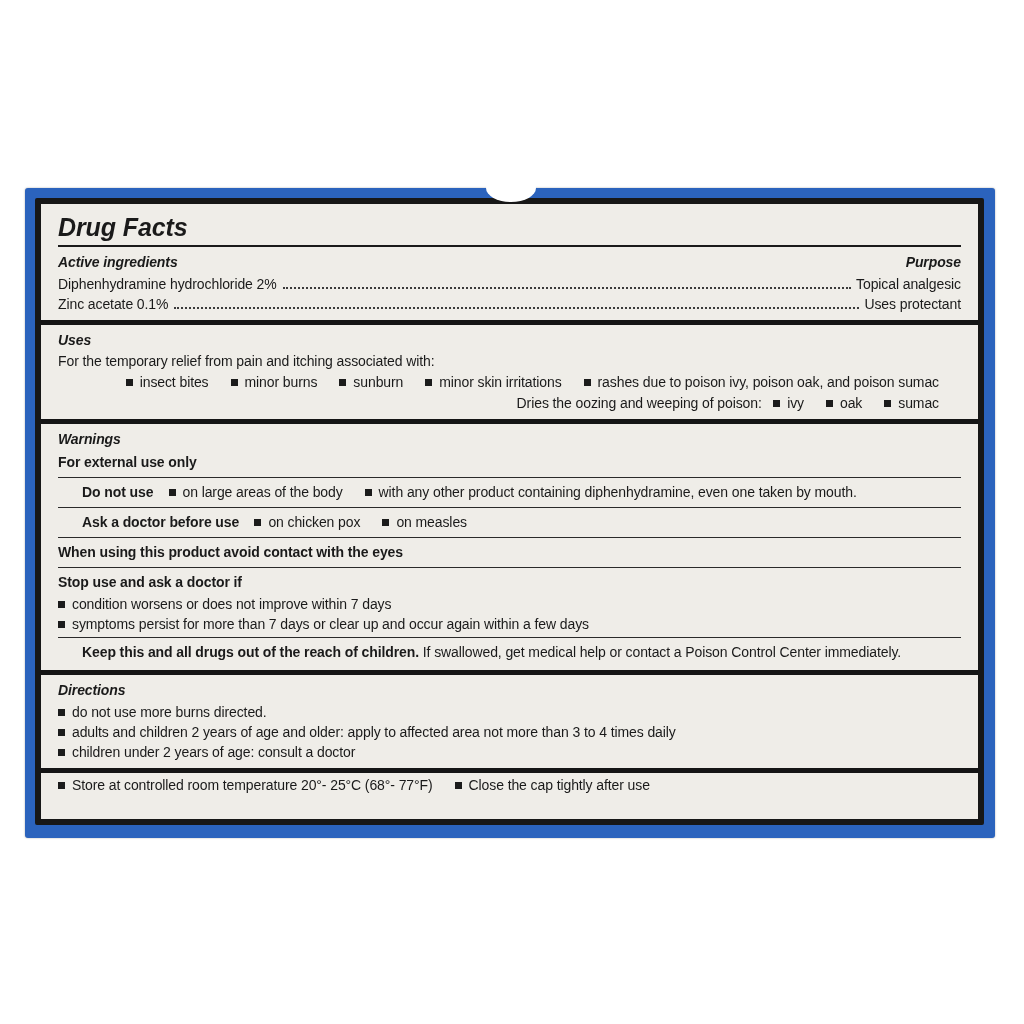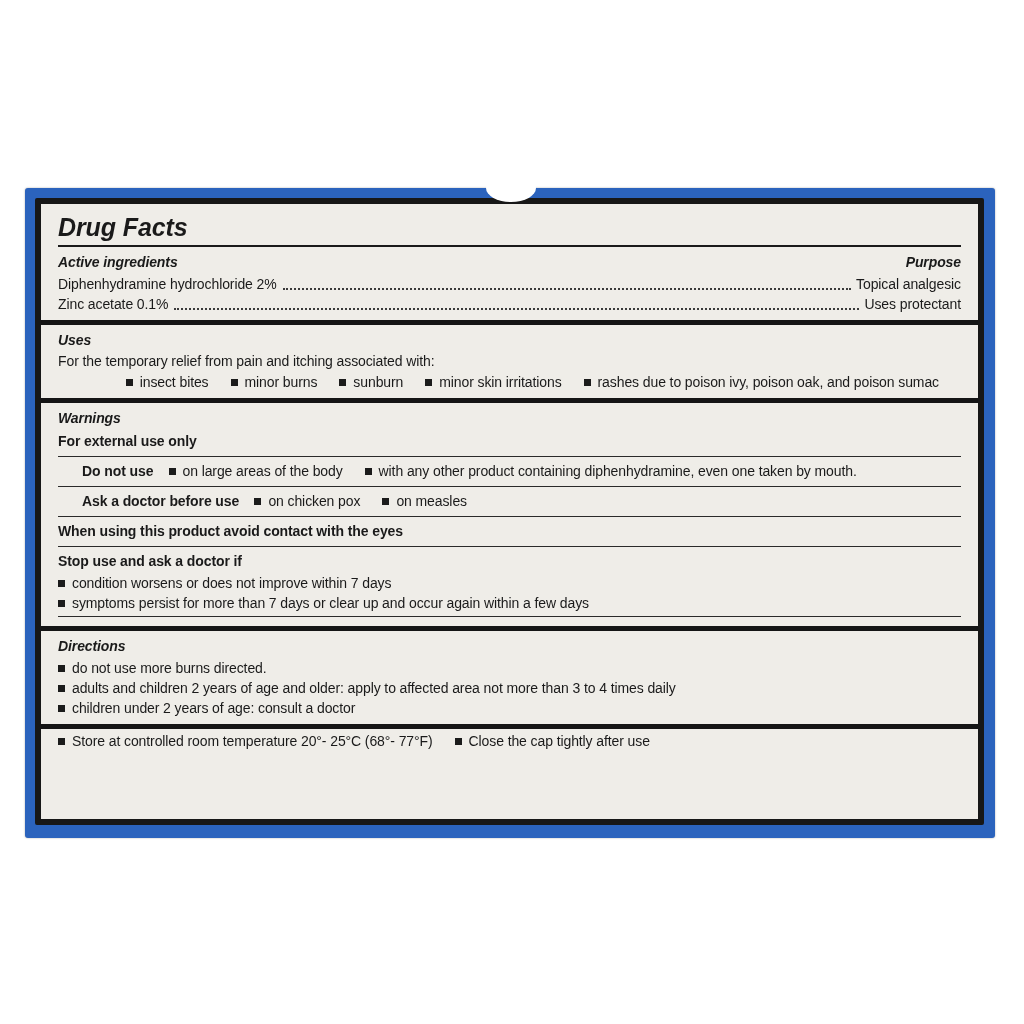--- a/index.html
+++ b/index.html
@@ -24,21 +24,21 @@
   }
   .inner { padding:0; font-size:14px; line-height:19px; letter-spacing:-0.1px; }
   .sec { padding:3px 17px 6px; }
   .titlewrap { padding:8px 17px 0; }
   .title { font-size:25px; font-weight:bold; font-style:italic; line-height:30px; }
   .titlerule { border-bottom:2px solid #1a1a1a; margin-top:3px; }
   .h2 { font-size:14px; font-weight:bold; font-style:italic; line-height:24px; }
   .thickbar { height:5px; background:#151515; }
   .thinrule { border-bottom:1.5px solid #2a2a2a; margin:3px 0; }
   .hdrrow { display:flex; justify-content:space-between; align-items:baseline; }
-  .dotrow { display:flex; align-items:center; line-height:19px; margin-top:1px; }
+  .dotrow { display:flex; align-items:flex-start; line-height:19px; margin-top:1px; }
   .dotrow .dots { flex:1; border-bottom:2px dotted #3a3a3a; margin:0 5px 3px 6px; height:12px; }
   .b { font-weight:bold;padding-left:24px; }
   .sq {
     display:inline-block; width:7px; height:7px; background:#1b1b1b;
     margin-right:7px; vertical-align:baseline; position:relative; top:-1px;
   }
   .ib { margin-right:22px; display:inline-block; }
   .ib:last-child { margin-right:0; }
   .blist .ib { display:inline; margin-right:22px; }
   .vlist .ib { display:block; margin-right:0; margin-top:1px; }
@@ -81,20 +81,24 @@
         </div>
 
         <div class="thickbar"></div>
 
         <div class="sec">
           <div class="h2">Uses</div>
           <div>For the temporary relief from pain and itching associated with:</div>
           <div class="blist mt2">
             
           <span class="ib"><span class="sq"></span><span>insect bites</span></span><span class="ib"><span class="sq"></span><span>minor burns</span></span><span class="ib"><span class="sq"></span><span>sunburn</span></span><span class="ib"><span class="sq"></span><span>minor skin irritations</span></span><span class="ib"><span class="sq"></span><span>rashes due to poison ivy, poison oak, and poison sumac</span></span></div>
+          <div class="blist mt2">
+            <span>Dries the oozing and weeping of poison:</span><span>&nbsp;&nbsp;</span>
+            
+          <span class="ib"><span class="sq"></span><span>ivy</span></span><span class="ib"><span class="sq"></span><span>oak</span></span><span class="ib"><span class="sq"></span><span>sumac</span></span></div>
         </div>
 
         <div class="thickbar"></div>
 
         <div class="sec">
           <div class="h2">Warnings</div>
           <div class="row b">For external use only</div>
           <div class="thinrule"></div>
           <div class="blist row">
             <span class="b">Do not use</span><span>&nbsp;&nbsp;&nbsp;</span>
@@ -108,20 +112,24 @@
           <div class="thinrule"></div>
           <div class="row b">When using this product avoid contact with the eyes</div>
           <div class="thinrule"></div>
           <div class="row b">Stop use and ask a doctor if</div>
           <div class="vlist">
 
           <span class="ib"><span class="sq"></span><span>condition worsens or does not improve within 7 days</span></span>
               <span class="ib"><span class="sq"></span><span>symptoms persist for more than 7 days or clear up and occur again within a few days</span></span>
             </div>
           <div class="thinrule"></div>
+          <div class="row">
+            <span class="b">Keep this and all drugs out of the reach of children.</span>
+            <span>If swallowed, get medical help or contact a Poison Control Center immediately.</span>
+          </div>
         </div>
 
         <div class="thickbar"></div>
 
         <div class="sec">
           <div class="h2">Directions</div>
           <div class="vlist">
 
           <span class="ib"><span class="sq"></span><span>do not use more burns directed.</span></span>
               <span class="ib"><span class="sq"></span><span>adults and children 2 years of age and older: apply to affected area not more than 3 to 4 times daily</span></span>

